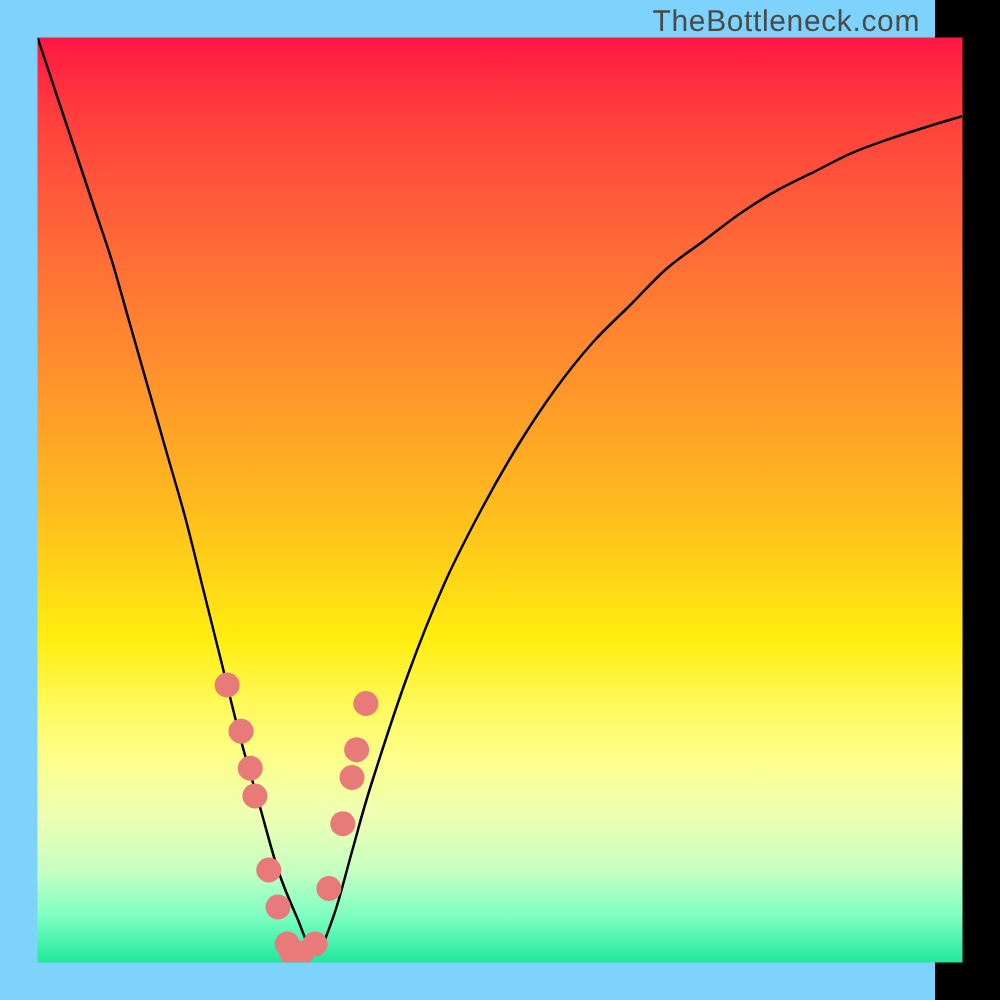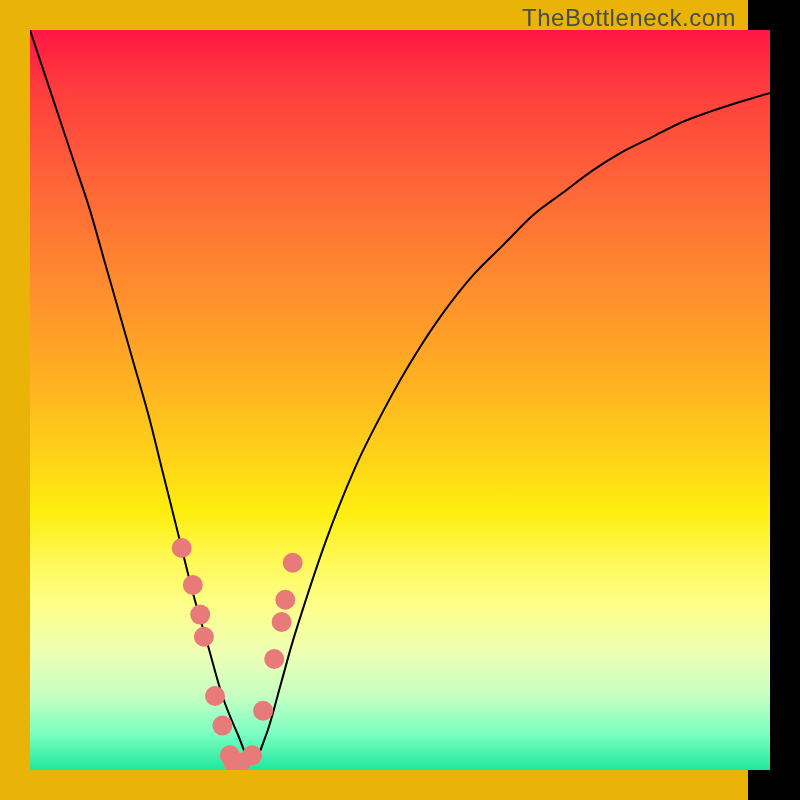--- a/index.html
+++ b/index.html
@@ -8,21 +8,21 @@
     width: 800px;
     height: 800px;
     overflow: hidden;
     background: #000;
     font-family: Arial, Helvetica, sans-serif;
   }
   .frame {
     position: relative;
     width: 748px;
     height: 800px;
-    background: #eab308;
+    background: #7dd3fc;
   }
   .plot {
     position: absolute;
     left: 30px;
     top: 30px;
     width: 740px;
     height: 740px;
     background: linear-gradient(
       to bottom,
       #ff1744 0%,

